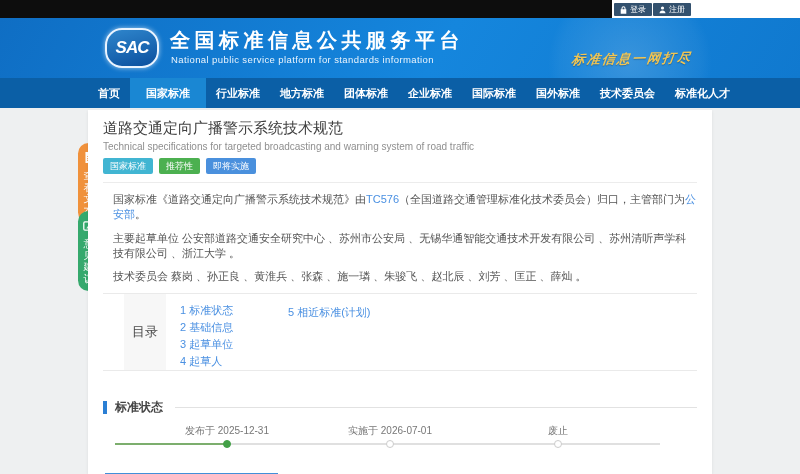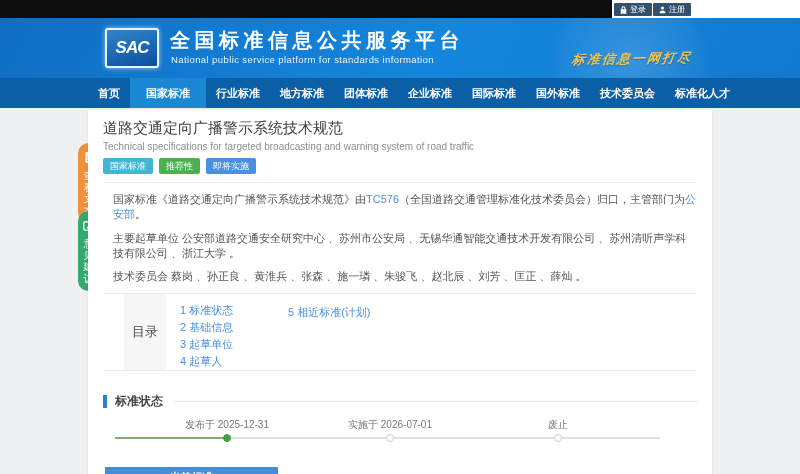--- a/index.html
+++ b/index.html
@@ -14,21 +14,21 @@
               display:flex; align-items:center; gap:3px; padding:0 6px; border:none; cursor:pointer; border-radius:1px; }
   .auth-btn.login { left:614px; }
   .auth-btn.register { left:653px; }
   .auth-btn svg { display:block; }
 
   
   .header { position:absolute; top:18px; left:0; width:800px; height:60px;
             background:linear-gradient(120deg,#0f6ec4 0%,#1586dd 55%,#1079cf 100%); overflow:hidden; }
   .globe { position:absolute; right:80px; top:-30px; width:180px; height:150px; border-radius:50%;
            background:radial-gradient(circle at 50% 50%, rgba(255,255,255,.16), rgba(255,255,255,.04) 60%, transparent 70%); }
-  .logo { position:absolute; left:105px; top:10px; width:54px; height:40px; border-radius:3px;
+  .logo { position:absolute; left:105px; top:10px; width:54px; height:40px; border-radius:17px;
           background:linear-gradient(165deg,#2f86cc 0%,#0a4f9e 100%); border:2px solid #eaf4ff;
           box-shadow:0 0 5px rgba(255,255,255,.6); display:flex; align-items:center; justify-content:center; cursor:pointer; }
   .logo span { color:#fff; font-style:italic; font-weight:bold; font-size:17px; letter-spacing:-1px; }
   .site-title { position:absolute; left:170px; top:9px; color:#fff; font-size:20px; font-weight:bold; letter-spacing:4.5px; }
   .site-sub { position:absolute; left:171px; top:36px; color:#eaf4fd; font-size:9.5px; font-weight:normal; letter-spacing:0.4px; }
   .slogan { position:absolute; right:108px; top:32px; color:#f2c552; font-size:13px; font-style:italic; font-weight:bold;
             letter-spacing:2px; transform:skewX(-8deg) rotate(-1deg); text-shadow:0 1px 1px rgba(0,0,0,.25); }
 
   
   .nav { position:absolute; top:78px; left:0; width:800px; height:30px; background:#0b5fa6; display:flex; padding-left:88px; }
@@ -60,21 +60,21 @@
   .paras p { font-size:11px; color:#555; margin-bottom:9px; line-height:1.35; }
   .inline-link { color:#4a90e2; cursor:pointer; text-decoration:none; }
 
   .toc { margin-top:4px; border-top:1px solid #eaeaea; border-bottom:1px solid #eaeaea; display:flex; height:78px; }
   .toc-label { width:42px; margin-left:21px; background:#f7f7f7; color:#4a4a4a; font-size:13px;
                display:flex; align-items:center; justify-content:center; }
   .toc-links { display:flex; padding:8px 0 0 14px; }
   .toc-col1 { width:108px; display:flex; flex-direction:column; }
   .toc-link { font-size:11px; color:#4a90e2; line-height:17px; cursor:pointer; text-decoration:none; }
 
-  .sec-head { margin-top:22px; display:flex; align-items:center; }
+  .sec-head { margin-top:28px; display:flex; align-items:center; }
   .sec-mark { width:4px; height:13px; background:#2b7fd4; }
   .sec-title { margin-left:8px; font-size:12px; font-weight:bold; color:#444; }
   .sec-line { flex:1; height:1px; background:#e2e2e2; margin-left:12px; }
 
   .timeline { position:relative; height:38px; margin-top:6px; }
   .tl-line { position:absolute; top:21px; left:12px; width:545px; height:2px; background:#e0e0e0; }
   .tl-line-done { position:absolute; top:21px; left:12px; width:112px; height:2px; background:#7cae6d; }
   .tl-dot { position:absolute; top:18px; width:8px; height:8px; border-radius:50%; }
   .tl-dot.done { background:#43a047; border:1px solid #43a047; }
   .tl-dot.pending { background:#fff; border:1.5px solid #ccc; }

